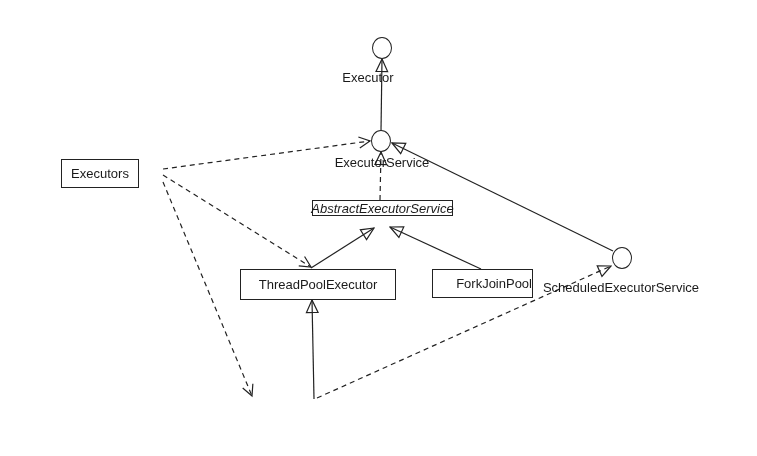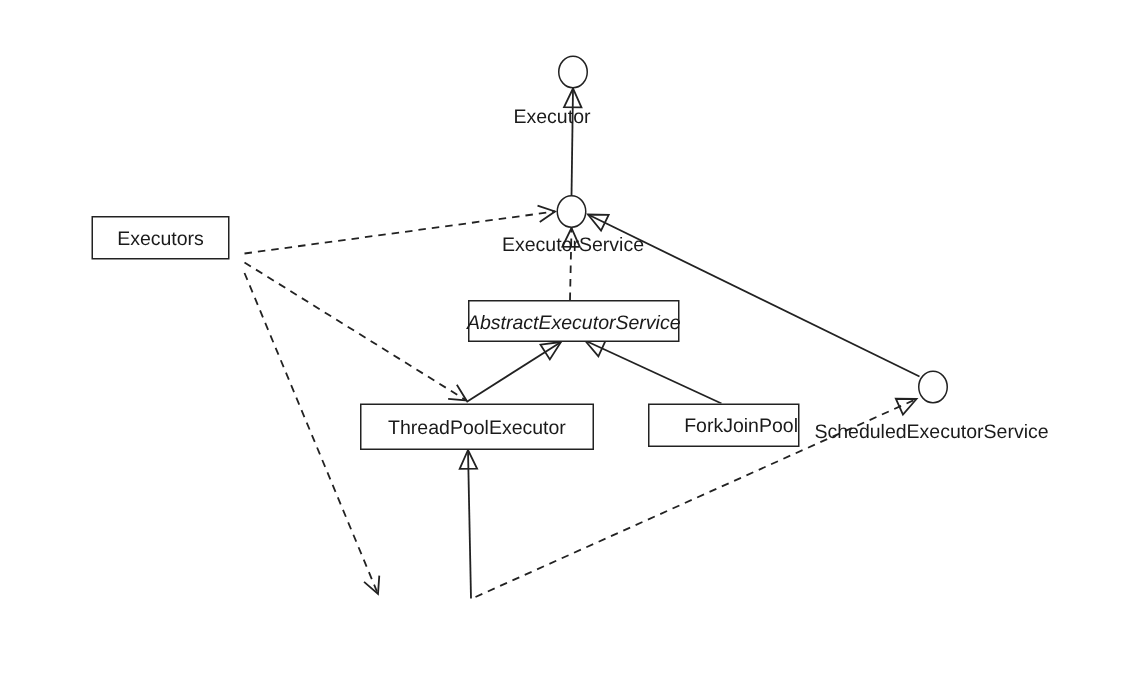--- a/index.html
+++ b/index.html
@@ -78,24 +78,24 @@
       <path d="M613,251 L392,143" marker-end="url(#triangle)"></path>
       <path d="M311,268 L374,228" marker-end="url(#triangle)"></path>
       <path d="M481,269 L390,227" marker-end="url(#triangle)"></path>
       <path d="M314,399 L312,300" marker-end="url(#triangle)"></path>
       <path d="M317,398 L611,266" class="dashed" marker-end="url(#triangle)"></path>
       <path d="M163,169 L370,141" class="dashed" marker-end="url(#open)"></path>
       <path d="M163,175 L311,267" class="dashed" marker-end="url(#open)"></path>
       <path d="M163,182 L252,396" class="dashed" marker-end="url(#open)"></path>
     </svg>
 
-<div class="node-box" style="left: 61px; top: 144px; width: 92px; height: 29px;">
+<div class="node-box" style="left: 61px; top: 159px; width: 78px; height: 29px;">
       <span>Executors</span>
     </div>
-    <div class="node-box italic" style="left: 312px; top: 200px; width: 141px; height: 28px;">
+    <div class="node-box italic" style="left: 312px; top: 200px; width: 141px; height: 16px;">
       <span>AbstractExecutorService</span>
     </div>
     <div class="node-box" style="left: 240px; top: 269px; width: 156px; height: 31px;">
       <span>ThreadPoolExecutor</span>
     </div>
     <div class="node-box" style="left: 432px; top: 269px; width: 101px; height: 29px; justify-content: flex-end;">
       <span>ForkJoinPool</span>
     </div>
     <div class="iface-circle" style="left: 372px; top: 37px; width: 20px; height: 22px;"></div>
     <div class="iface-label" style="left: 368px; top: 70px;">Executor</div>

